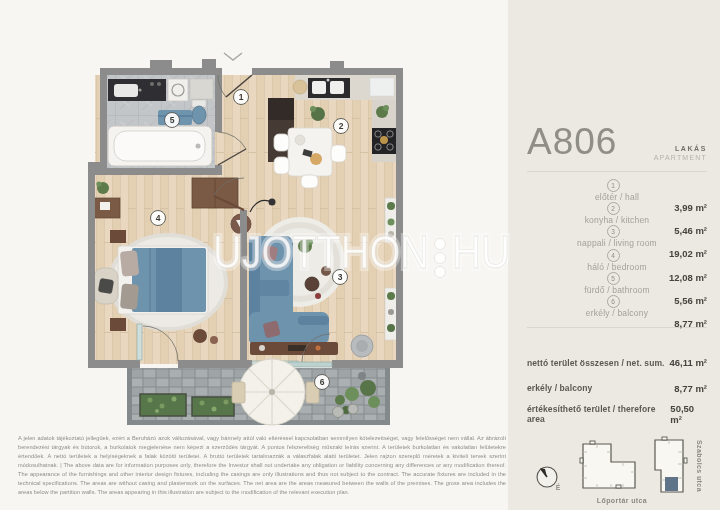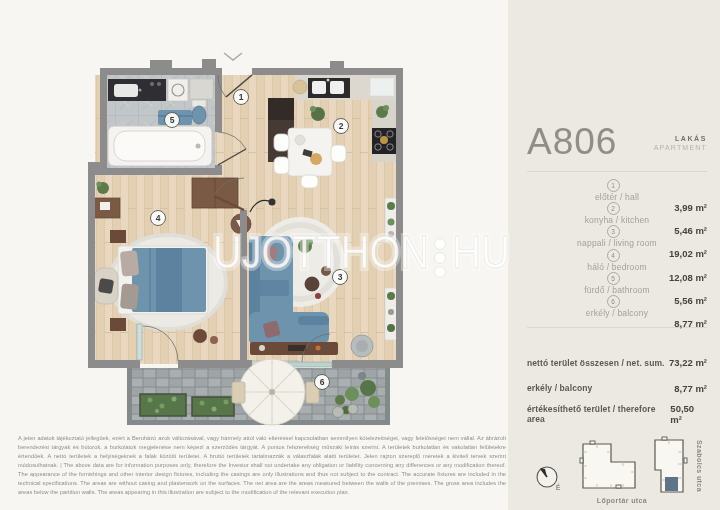--- a/index.html
+++ b/index.html
@@ -7,21 +7,21 @@
     width:720px;height:510px;position:relative;overflow:hidden;
     background:#f7f6f2;
     font-family:"Liberation Sans", sans-serif;
     -webkit-font-smoothing:antialiased;
   }
   .side-bg{position:absolute;left:508px;top:0;width:212px;height:510px;background:#ebe9e1;}
   .plan-svg{position:absolute;left:0;top:0;}
 
   
   .panel{position:absolute;left:527px;top:122px;width:180px;}
-  .title-row{display:flex;align-items:flex-start;}
+  .title-row{display:flex;align-items:flex-end;}
   .unit-id{font-size:37px;font-weight:200;color:#8f8e87;letter-spacing:1px;line-height:40px;}
   .type-block{margin-left:auto;text-align:right;padding-top:12px;}
   .type-hu{font-size:7px;font-weight:bold;letter-spacing:1.6px;color:#73726a;line-height:9px;}
   .type-en{font-size:7px;letter-spacing:1.2px;color:#b5b3ab;line-height:9px;}
   .divider{height:1px;background:#d9d7cf;margin-top:9px;}
   .rooms{margin-top:7px;}
   .room-row{display:flex;align-items:center;height:23.2px;flex-direction:column;}
   .badge{width:11px;height:11px;border:1px solid #aaa8a0;border-radius:50%;
          color:#8f8d85;font-size:6.5px;line-height:11px;text-align:center;
          flex:0 0 11px;margin-right:8px;}
@@ -330,21 +330,21 @@
       <span class="room-label">erkély / balcony</span>
       <span class="room-area">8,77 m²</span>
     </div>
   </div>
 
   <div class="divider"></div>
 
   <div class="totals">
     <div class="total-row">
       <span class="total-label">nettó terület összesen / net. sum.</span>
-      <span class="total-area">73,22 m²</span>
+      <span class="total-area">46,11 m²</span>
     </div>
     <div class="total-row">
       <span class="total-label">erkély / balcony</span>
       <span class="total-area">8,77 m²</span>
     </div>
     <div class="total-row">
       <span class="total-label">értékesíthető terület / therefore area</span>
       <span class="total-area">50,50 m²</span>
     </div>
   </div>

